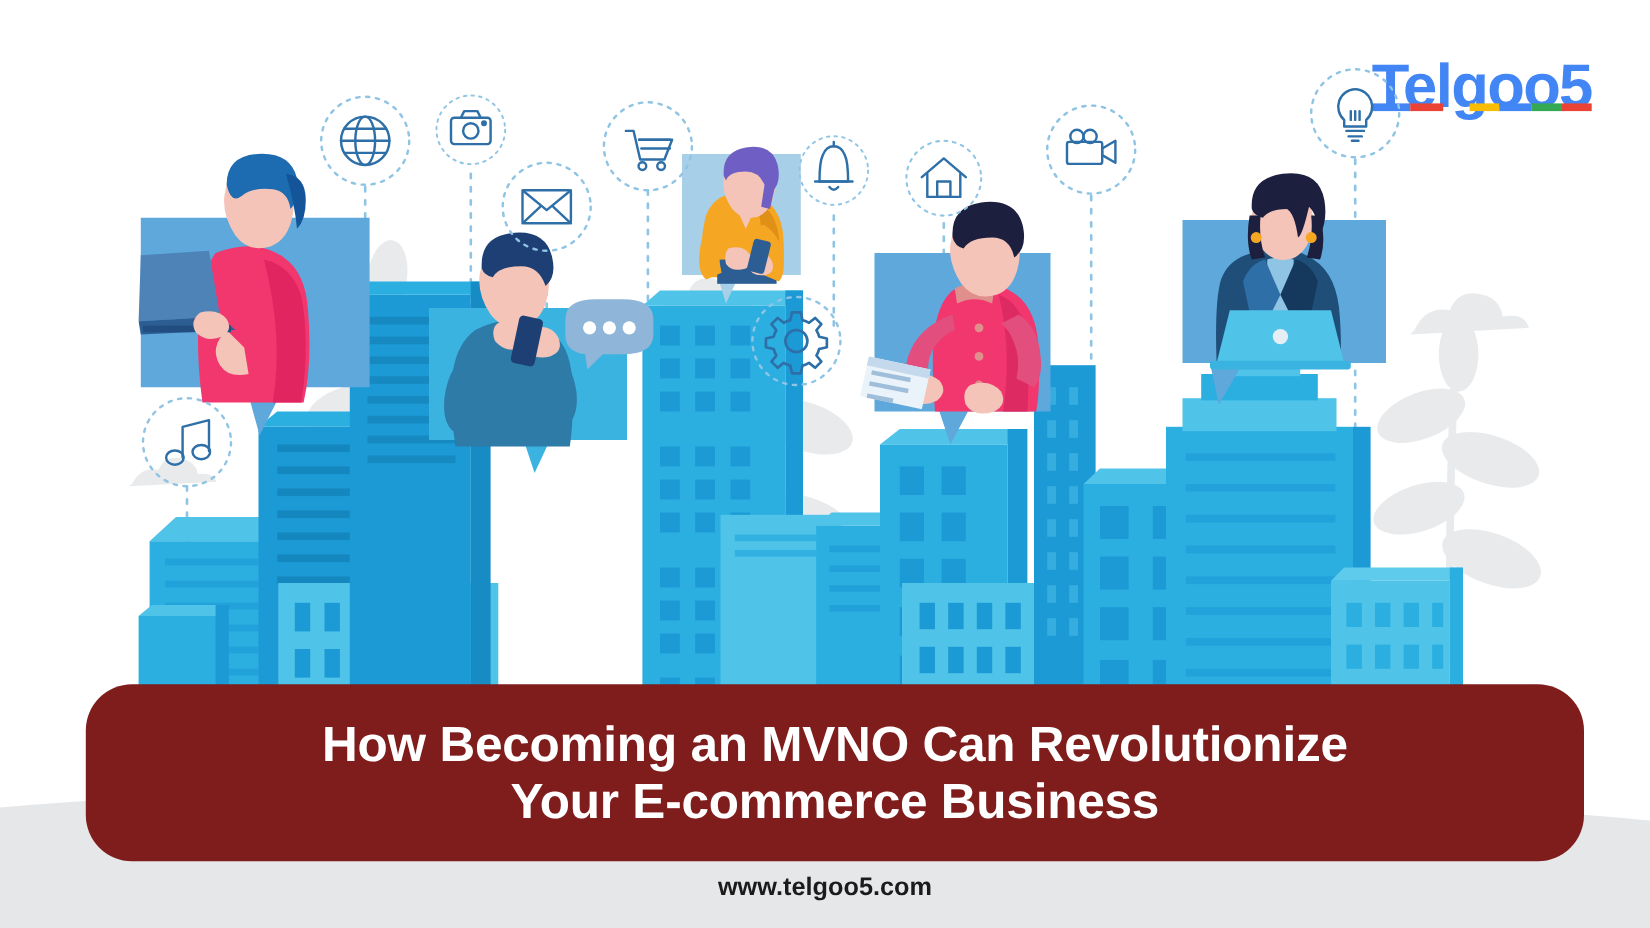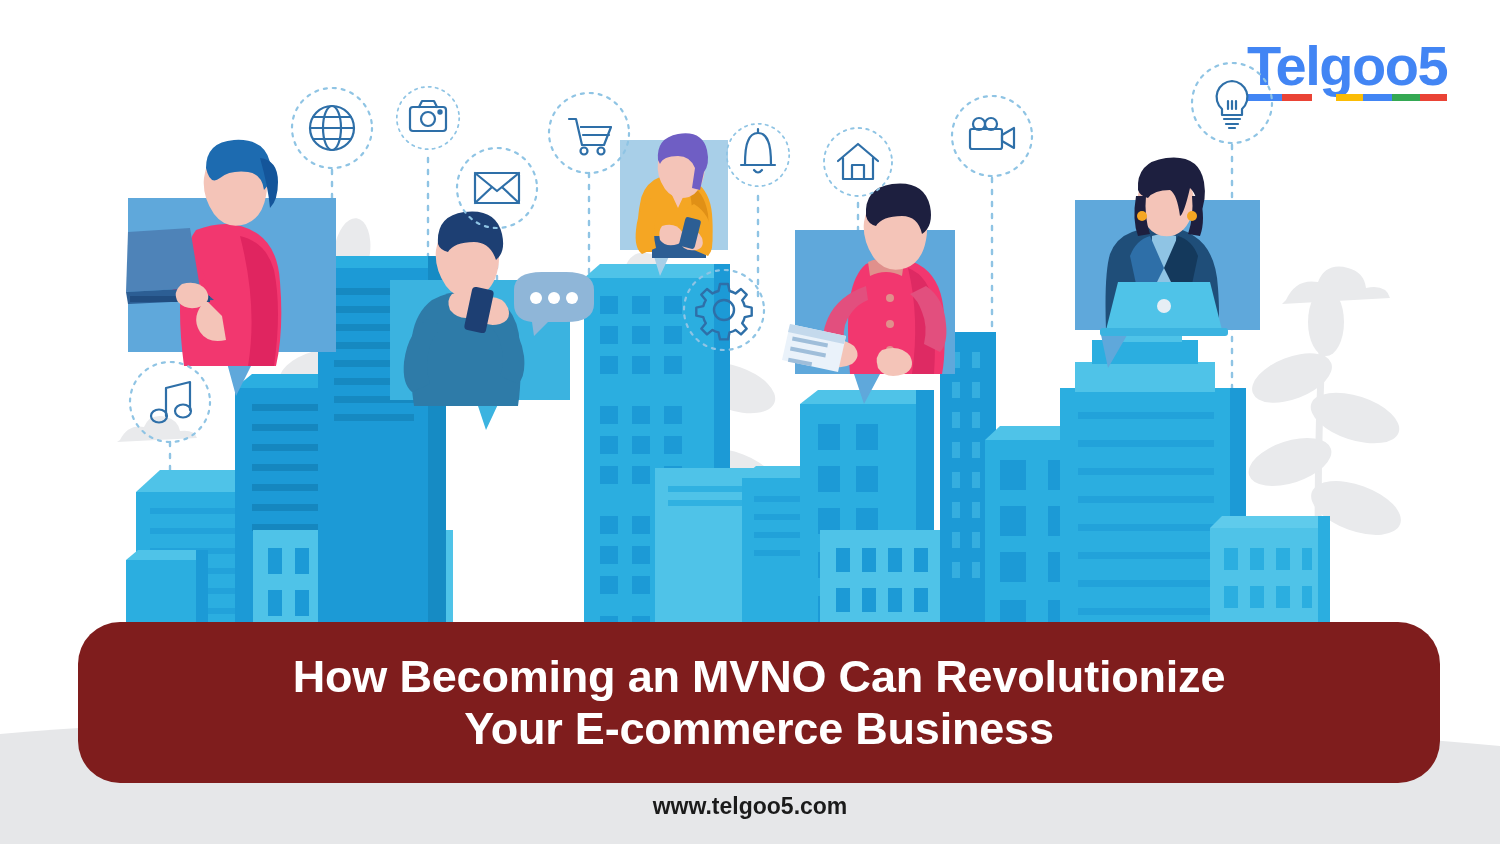--- a/index.html
+++ b/index.html
@@ -582,21 +582,21 @@
         <g fill="none" stroke="#2E6FA8" stroke-width="2.2">
           <path d="M0,-22 a16,16 0 0 1 10,28 l0,6 l-20,0 l0,-6 a16,16 0 0 1 10,-28 z"></path>
           <path d="M-8,16 l16,0 M-6,21 l12,0 M-3,25 l6,0"></path>
           <path d="M-4,-2 l0,8 M0,-2 l0,8 M4,-2 l0,8"></path>
         </g>
       </g>
     </g>
   </svg>
 
   <div id="logo">
-    <div id="logo-word" style="color: rgb(66, 133, 244);">Telgoo5</div>
+    <div id="logo-word" style="color: rgb(66, 133, 244); margin-top: 12px;">Telgoo5</div>
     <div id="logo-underline">
         <i style="margin-left: 0px; width: 36px; background: rgb(66, 133, 244);"></i>
         <i style="margin-left: 0px; width: 30px; background: rgb(234, 67, 53);"></i>
         <i style="margin-left: 24px; width: 0px; background: transparent;"></i>
         <i style="margin-left: 0px; width: 28px; background: rgb(251, 188, 5);"></i>
         <i style="margin-left: 0px; width: 30px; background: rgb(66, 133, 244);"></i>
         <i style="margin-left: 0px; width: 28px; background: rgb(52, 168, 83);"></i>
         <i style="margin-left: 0px; width: 28px; background: rgb(234, 67, 53);"></i>
       </div>
   </div>

